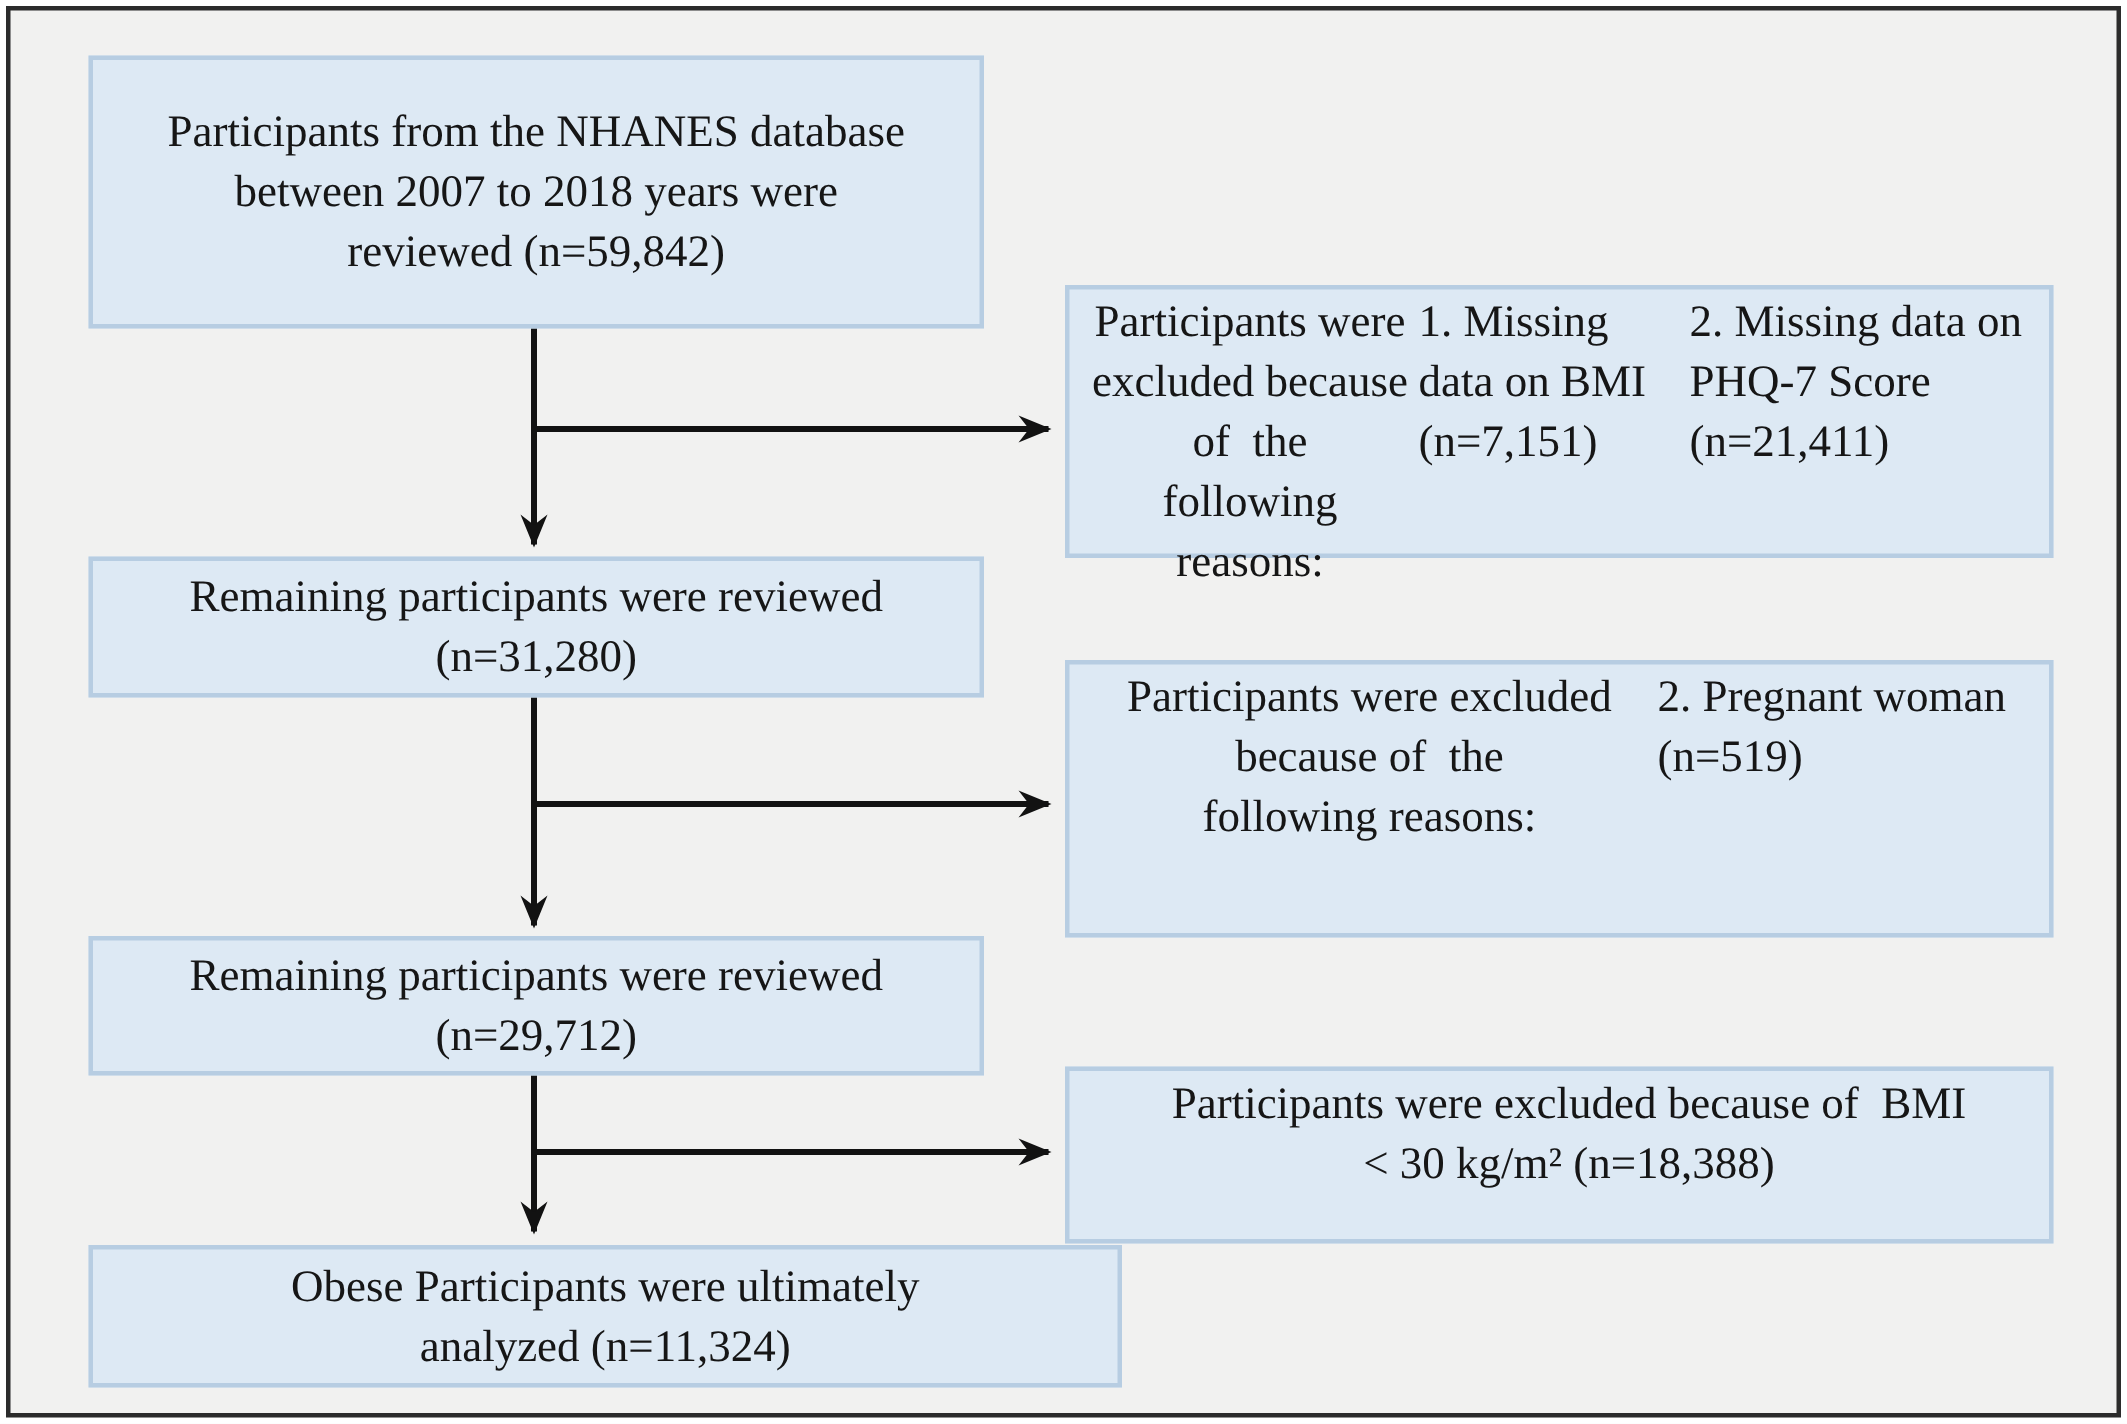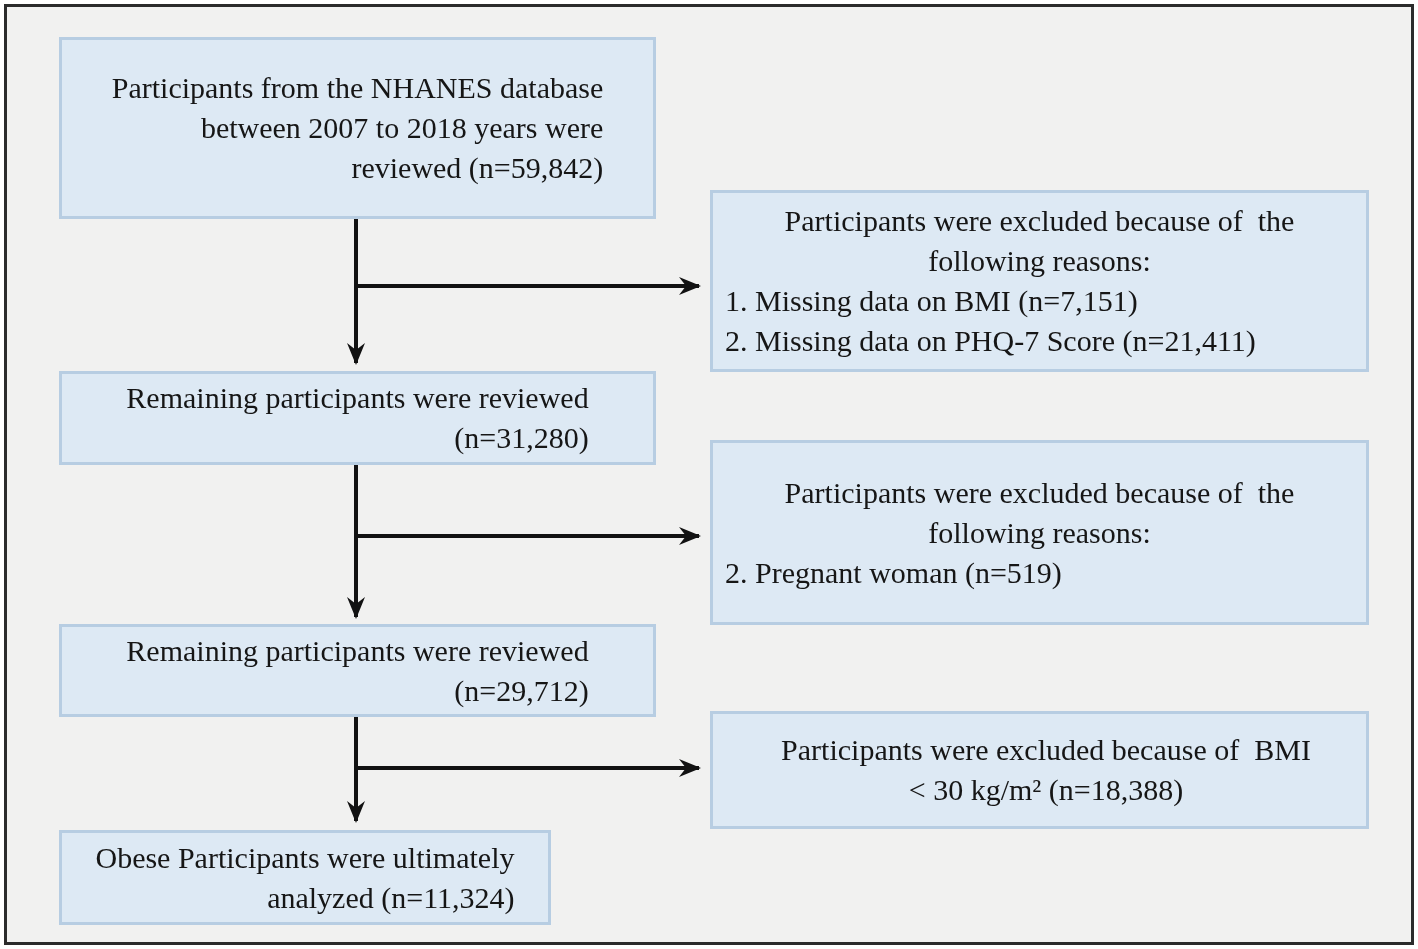--- a/index.html
+++ b/index.html
@@ -38,42 +38,40 @@
     line-height: 40px;
   }
   .process-box {
     display: flex;
     align-items: center;
     justify-content: center;
     text-align: center;
   }
   .process-text {
     white-space: pre-wrap;
-    text-align: right;
   }
   .exclusion-box {
     display: flex;
-    flex-direction: column;
     justify-content: center;
     padding: 2px 10px;
   }
   .exclusion-heading {
     text-align: center;
     white-space: pre-wrap;
   }
   .exclusion-item {
     text-align: left;
     padding-left: 2px;
     white-space: pre-wrap;
   }
   
   #pbox-0 { left: 52px;  top: 30px;  width: 597px; height: 182px; }
   #pbox-1 { left: 52px;  top: 364px; width: 597px; height: 94px;  }
   #pbox-2 { left: 52px;  top: 617px; width: 597px; height: 93px;  }
-  #pbox-3 { left: 52px;  top: 823px; width: 492px; height: 95px;  }
+  #pbox-3 { left: 52px;  top: 823px; width: 689px; height: 95px;  }
   #ebox-0 { left: 703px; top: 183px; width: 659px; height: 182px; }
   #ebox-1 { left: 703px; top: 433px; width: 659px; height: 185px; }
   #ebox-2 { left: 703px; top: 704px; width: 659px; height: 118px; padding-left: 23px; }
 </style>
 </head>
 <body>
 
 <div class="stage">
   <div class="frame">
 

